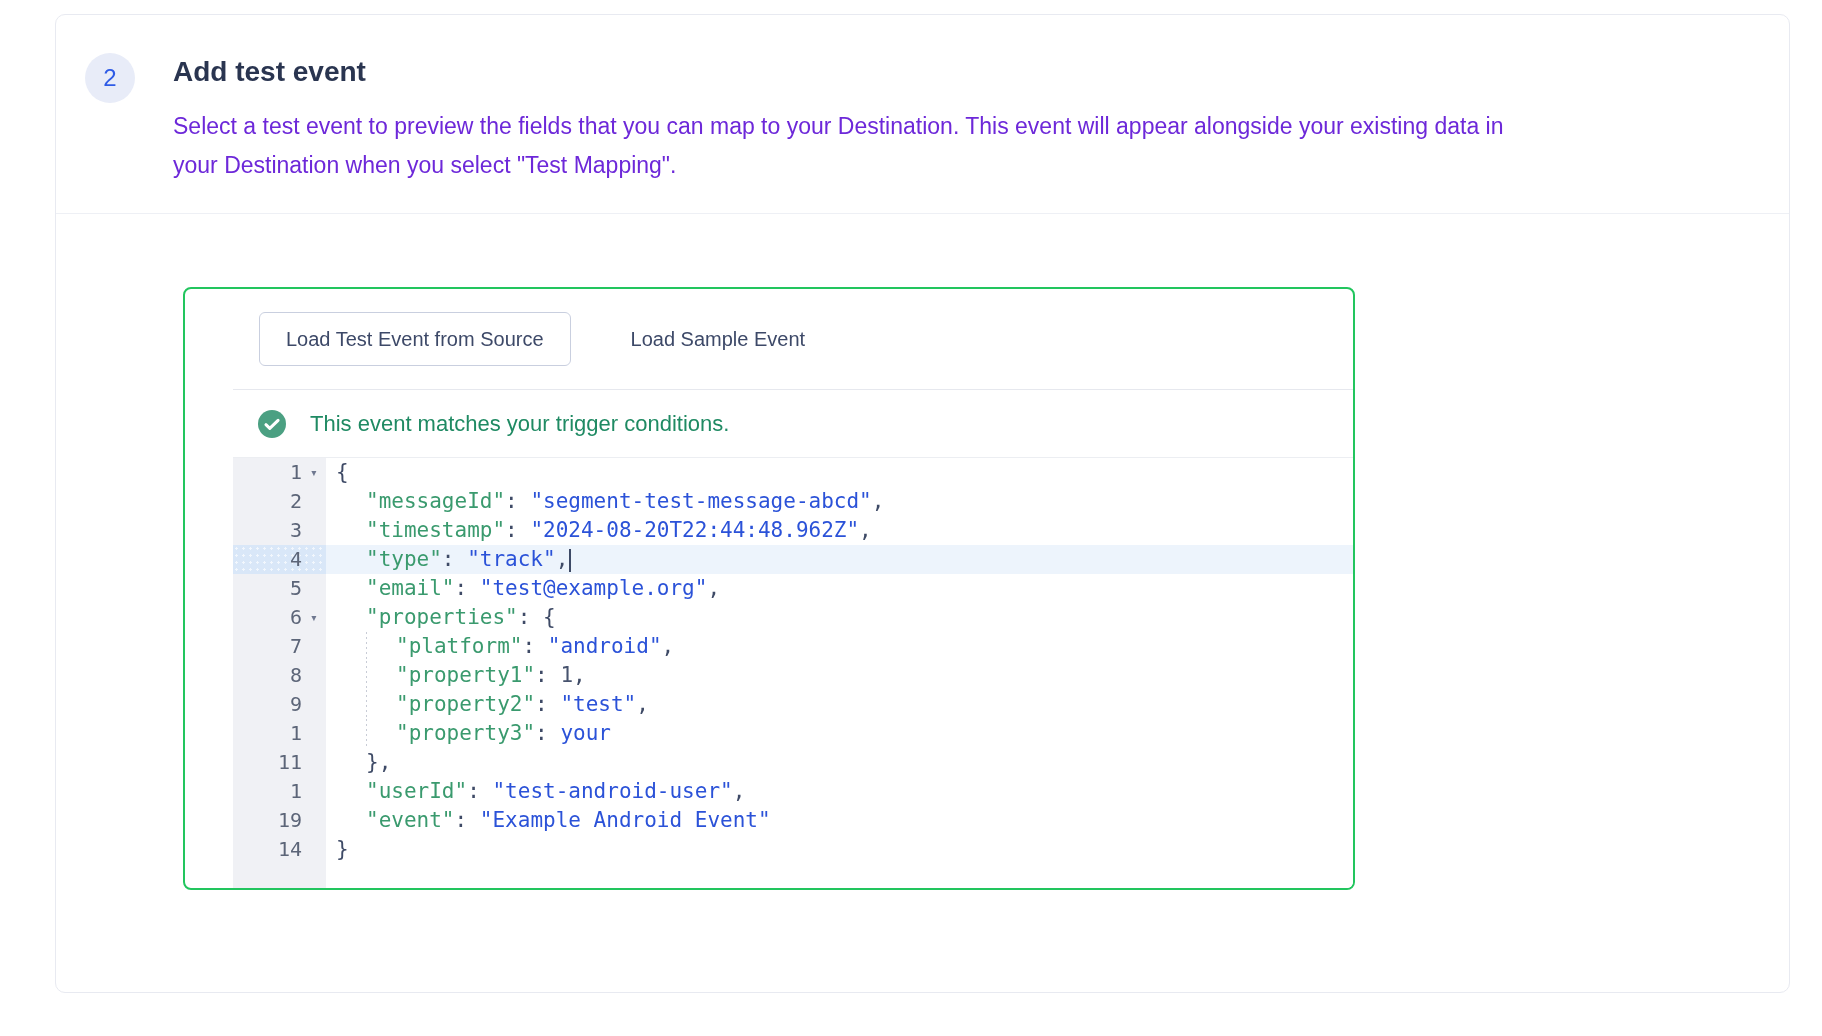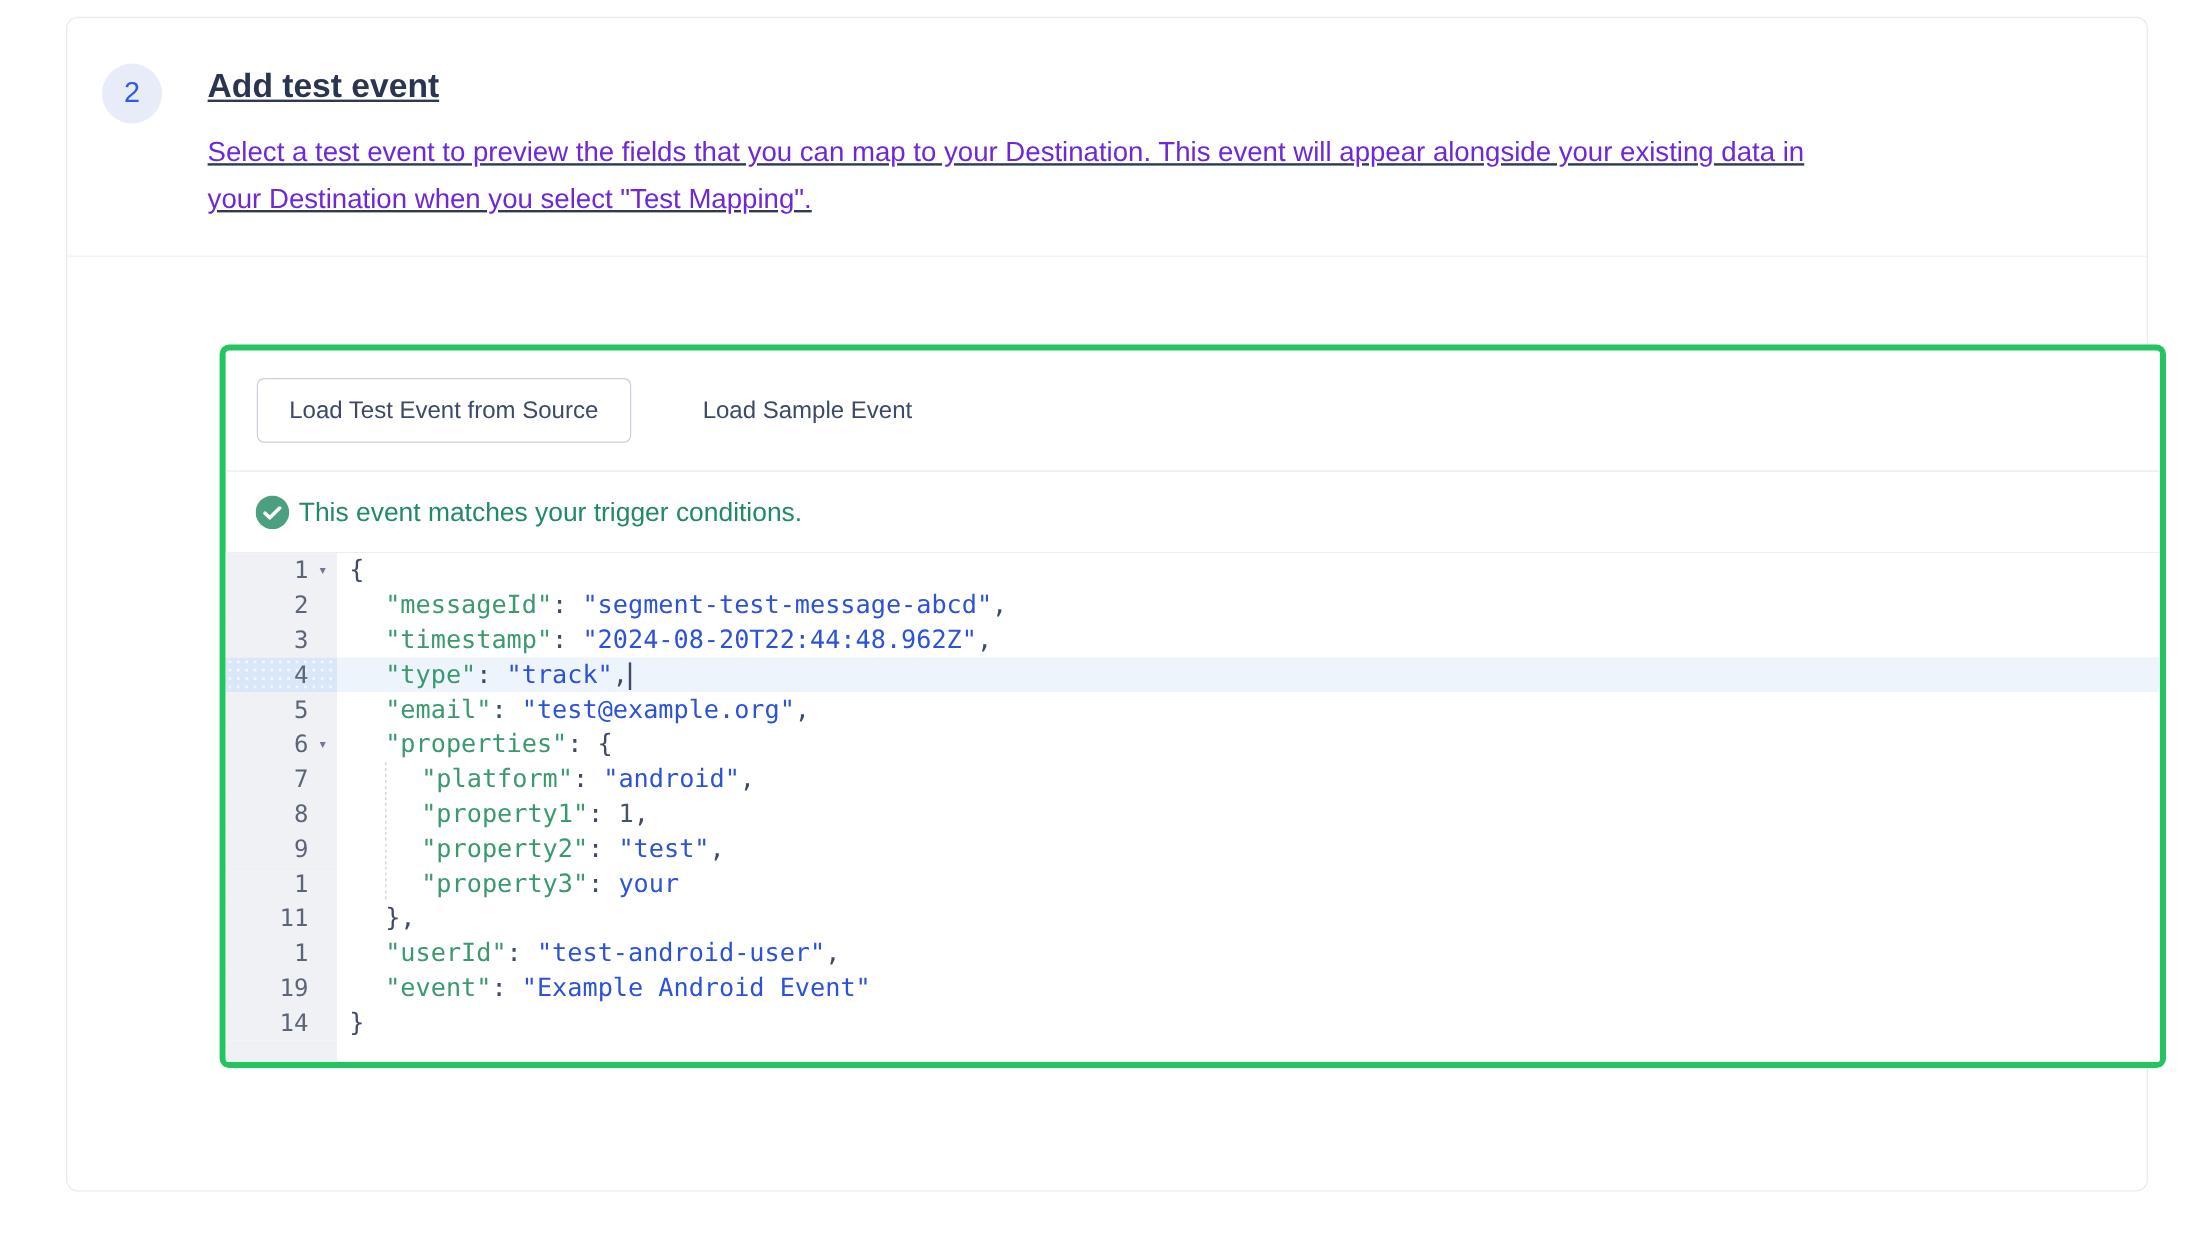--- a/index.html
+++ b/index.html
@@ -12,37 +12,37 @@
     position:absolute; left:55px; top:14px; width:1735px; height:979px;
     background:#ffffff; border:1px solid #e8eaf1; border-radius:10px;
   }
   
   .header { display:flex; padding:30px 40px 0 29px; gap:38px; height:199px; border-bottom:1px solid #eef0f5; }
   .step-badge {
     width:50px; height:50px; border-radius:50%; background:#e8ecf8; flex:0 0 auto;
     display:flex; align-items:center; justify-content:center;
     color:#2e5be6; font-size:24px; font-weight:500; margin-top:8px;
   }
-  .header-texts { padding-top:2px;text-decoration:underline; }
+  .header-texts { padding-top:2px; }
   .step-title { font-size:28px; font-weight:700; color:#2a3550; line-height:34px; margin:8px 0 18px 0; }
   .step-desc { font-size:23px; color:#6d28d9; line-height:39px; max-width:1370px; font-weight:400; }
   
   .content { padding:73px 0 0 127px; }
   .panel {
-    width:1622px; height:603px; border:5px solid #22c55e; border-radius:8px;
-    overflow:hidden; background:#fff;
+    width:1172px; height:603px; border:2px solid #22c55e; border-radius:8px;
+    overflow:hidden; background:#fff;padding-left:48px;
   }
   .toolbar { height:101px; display:flex; align-items:center; padding:0 26px; border-bottom:1px solid #e6e8ee; }
   .btn {
     font-family:"Liberation Sans", sans-serif; font-size:20px; font-weight:500; color:#3d4968;
     background:#fff; padding:14px 26px; border-radius:6px; cursor:pointer; line-height:24px;
   }
   .btn.outlined { border:1.5px solid #c9cfdf; }
   .btn.ghost { border:none; margin-left:34px; }
-  .status-row { height:67px; display:flex; align-items:center; padding:0 25px; gap:8px; }
+  .status-row { height:67px; display:flex; align-items:center; padding:0 25px; gap:24px; }
   .status-text { font-size:22px; font-weight:500; color:#1f8a63; }
   
   .editor { border-top:1px solid #eceef2; }
   .ed-row { display:flex; height:29px; font-family:"DejaVu Sans Mono", monospace; font-size:21px; line-height:29px; }
   .gut {
     width:93px; flex:0 0 auto; background:#f0f1f5;
     display:flex; justify-content:flex-end; align-items:center;
   }
   .num { color:#5c6578; font-size:20px; }
   .fold-slot { width:24px; text-align:center; font-size:13px; color:#6f7890; line-height:29px; }

